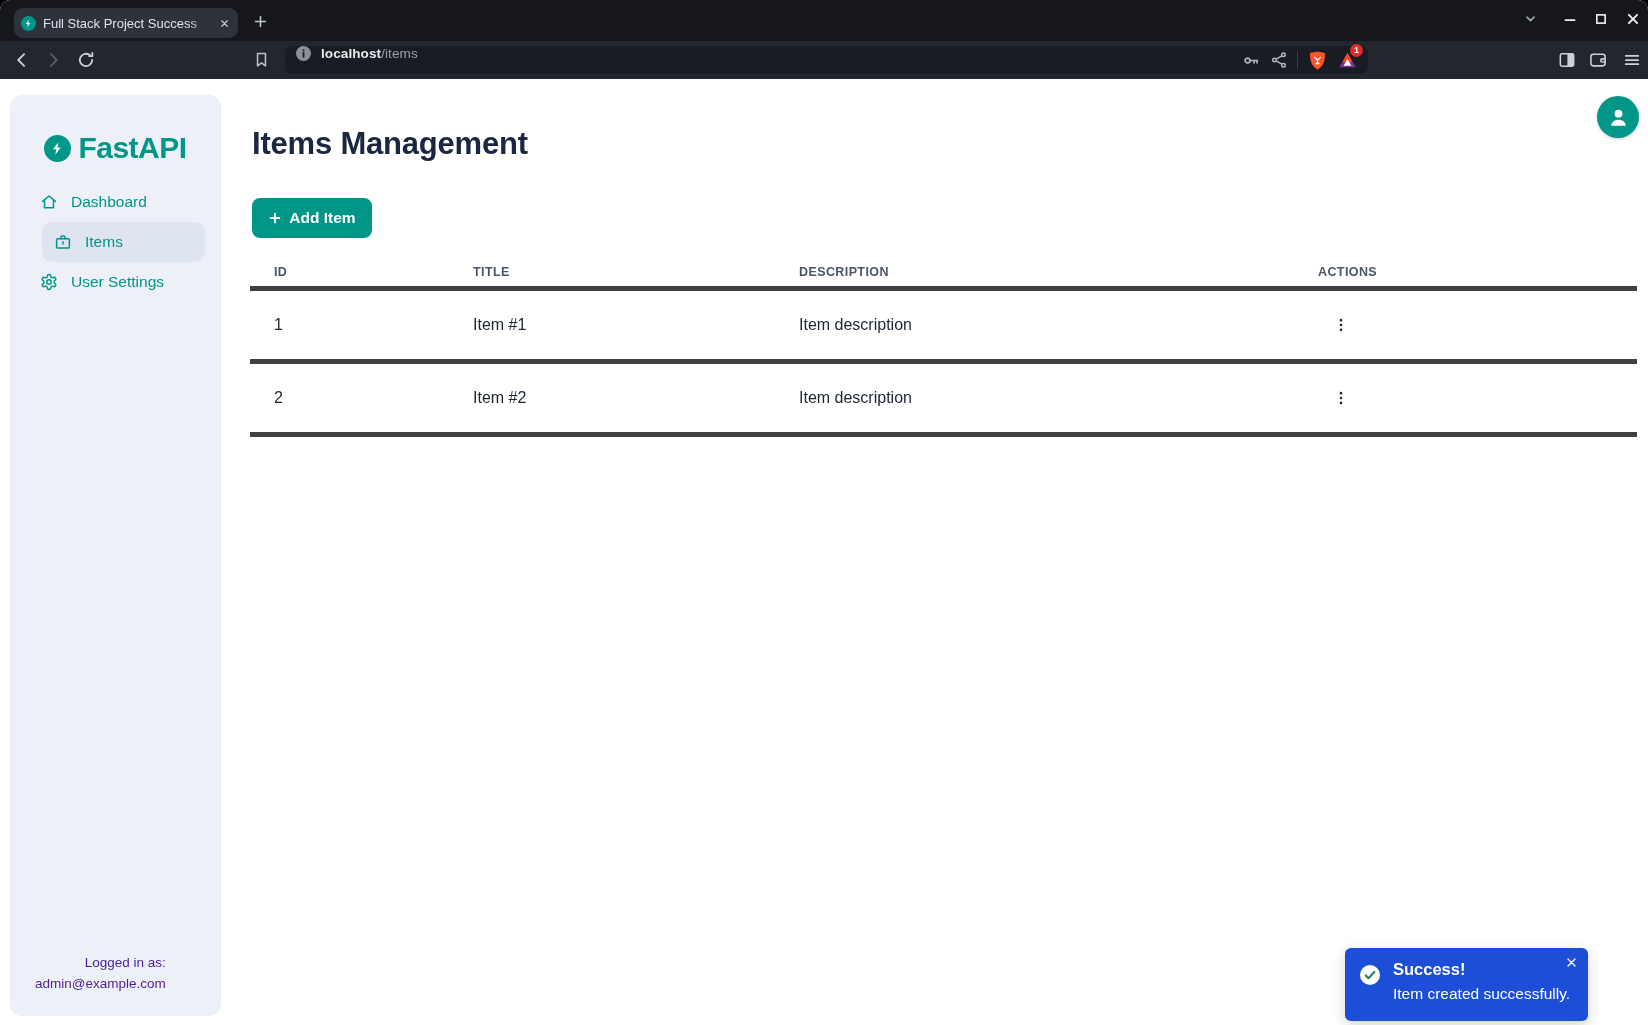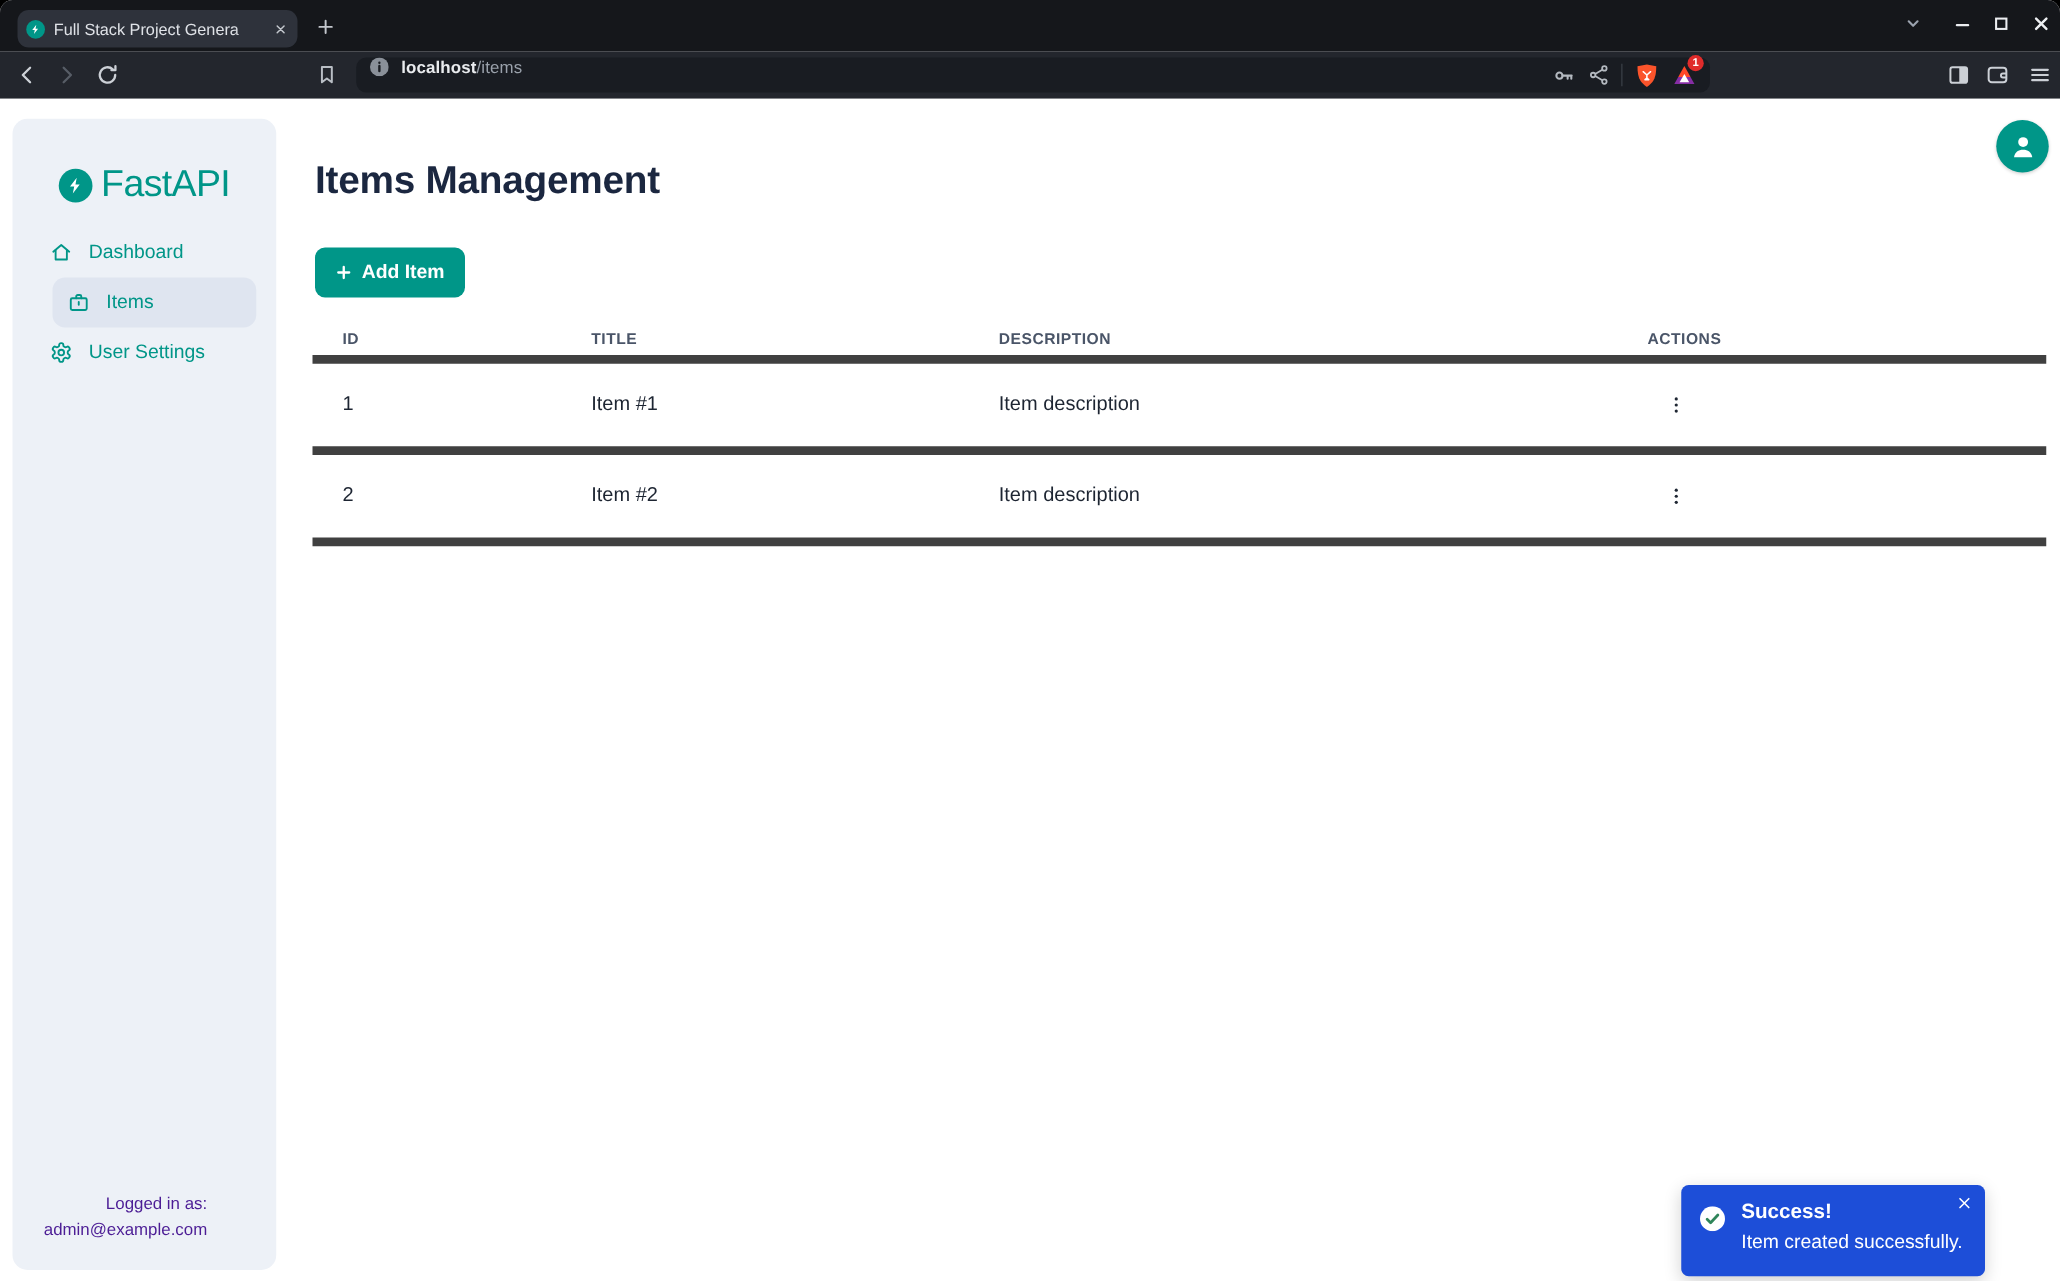--- a/index.html
+++ b/index.html
@@ -40,35 +40,35 @@
   #panel-ic { left:1557px; }
   #wallet-ic { left:1588px; }
   #menu-ic { left:1622px; }
 
   
   #page { position:absolute; left:0; top:79px; width:1648px; height:946px; background:#fff; }
 
   #sidebar { position:absolute; left:10px; top:16px; width:211px; height:921px; background:#EDF1F7; border-radius:12px; }
   #logo-row { position:absolute; left:0; top:36px; width:211px; display:flex; align-items:center; justify-content:center; gap:7px; }
   #logo-mark { width:27px; height:27px; border-radius:50%; background:#009688; display:flex; align-items:center; justify-content:center; }
-  #logo-text { font-size:30px; font-weight:400; color:#009688; letter-spacing:-.5px; }
+  #logo-text { font-size:30px; font-weight:700; color:#009688; letter-spacing:-.5px; }
   #nav { position:absolute; left:0; top:87px; width:211px; }
   .nav-item { height:40px; margin:0 16px 0 18px; display:flex; align-items:center; border-radius:10px; color:#009688; cursor:pointer; }
   .nav-item .nico { margin-left:12px; display:flex; }
   .nav-item .nlabel { margin-left:13px; font-size:15.5px; }
   .nav-item.active { background:#DFE5F0;margin-left:32px; }
   #sidebar-footer { position:absolute; left:25px; bottom:22px; font-size:13.5px; color:#4c1d95; line-height:21px;text-align:right; }
 
   #avatar-btn { position:absolute; left:1597px; top:17px; width:42px; height:42px; border-radius:50%; background:#009688; display:flex; align-items:center; justify-content:center; box-shadow:0 1px 3px rgba(0,0,0,.2); cursor:pointer; }
 
   #page-title { position:absolute; left:252px; top:47px; font-size:31px; font-weight:700; color:#1B2740; letter-spacing:-.2px; }
   #add-item-btn { position:absolute; left:252px; top:119px; width:120px; height:40px; background:#009688; border:none; border-radius:8px; color:#fff; font-size:15.5px; font-weight:bold; font-family:inherit; display:flex; align-items:center; justify-content:center; gap:7px; cursor:pointer; }
 
   #items-table { position:absolute; left:250px; top:178px; width:1387px; }
-  .trow { display:grid; grid-template-columns:199px 326px 519px 1fr; align-items:center; border-bottom:7px solid #404040; }
+  .trow { display:grid; grid-template-columns:199px 326px 519px 1fr; align-items:center; border-bottom:5px solid #404040; }
   .trow > div { padding:0 24px; }
   #thead-row { height:34px; }
   #thead-row > div { font-size:12.5px; font-weight:bold; color:#4A5568; letter-spacing:.4px; }
   .drow { height:73px; font-size:16px; color:#1D2532; }
   .kebab-btn { background:none; border:none; width:24px; height:30px; margin-left:11px; display:flex; align-items:center; justify-content:center; cursor:pointer; color:#1F2733; }
 
   
   #toast { position:absolute; left:1345px; top:869px; width:243px; height:73px; background:#1d4ed8; border-radius:6px; color:#fff; box-shadow:0 4px 14px rgba(0,0,0,.18); }
   #toast-check { position:absolute; left:15px; top:17px; }
   #toast-title { position:absolute; left:48px; top:12px; font-size:16.5px; font-weight:bold; }
@@ -82,21 +82,21 @@
 
 <div id="window">
 
   <div id="tabbar">
     <div id="tab">
       <span id="tab-favicon">
         <svg width="9" height="9" viewBox="0 0 24 24">
             <path fill="#fff" d="M13.4 2 4.8 13.2h5.4L8.4 22l8.8-11.6h-5.4z"></path>
           </svg>
       </span>
-      <span id="tab-title">Full Stack Project Genera</span>
+      <span id="tab-title">Full Stack Project Success</span>
       <span id="tab-close">
         <svg width="11" height="11" viewBox="0 0 24 24" stroke="currentColor" stroke-width="2.6" stroke-linecap="round" fill="none">
             <path d="M6 6l12 12M18 6L6 18"></path>
           </svg>
       </span>
     </div>
     <span id="newtab-btn">
       <svg width="17" height="17" viewBox="0 0 24 24" stroke="currentColor" stroke-width="2.2" stroke-linecap="round" fill="none">
           <path d="M12 5v14M5 12h14"></path>
         </svg>

